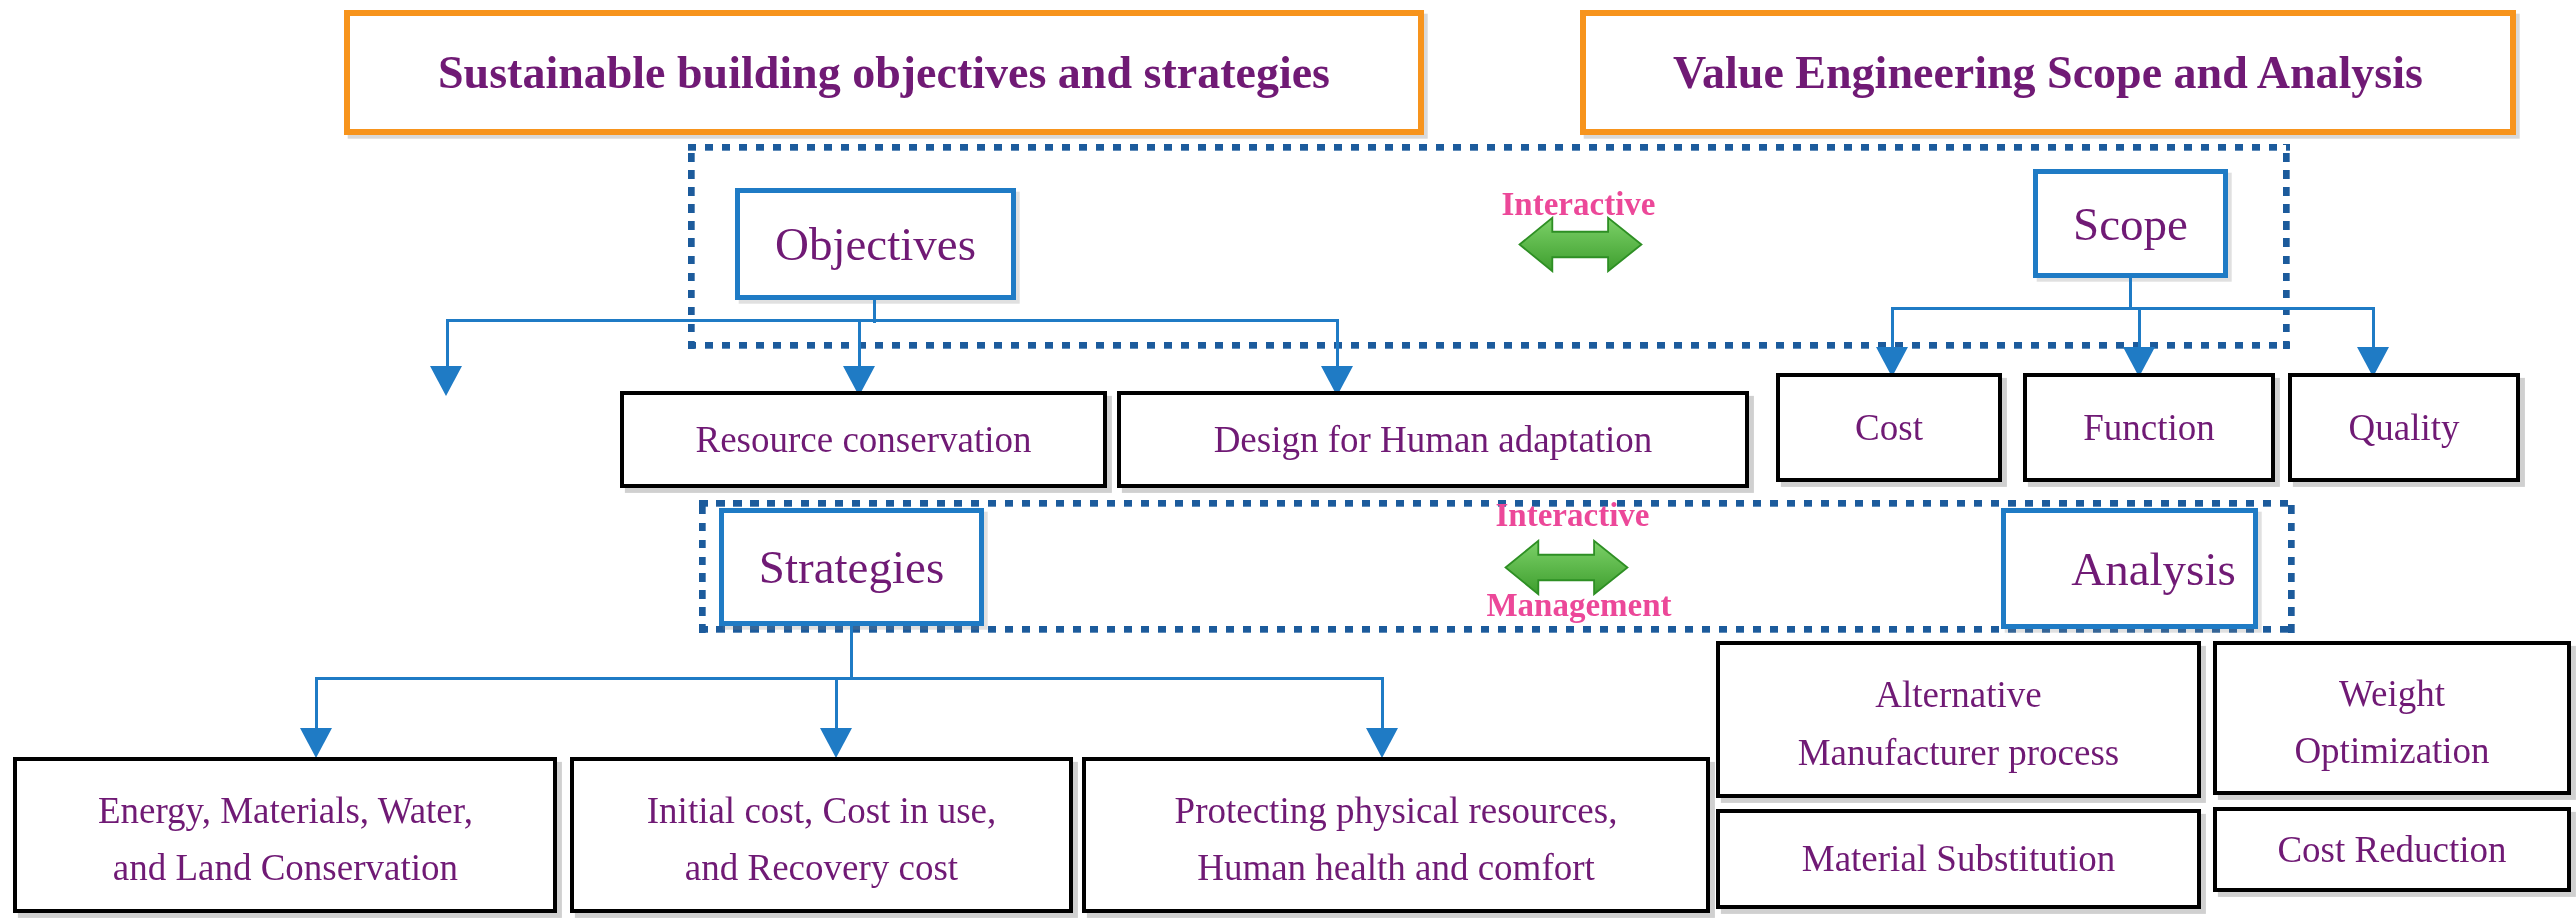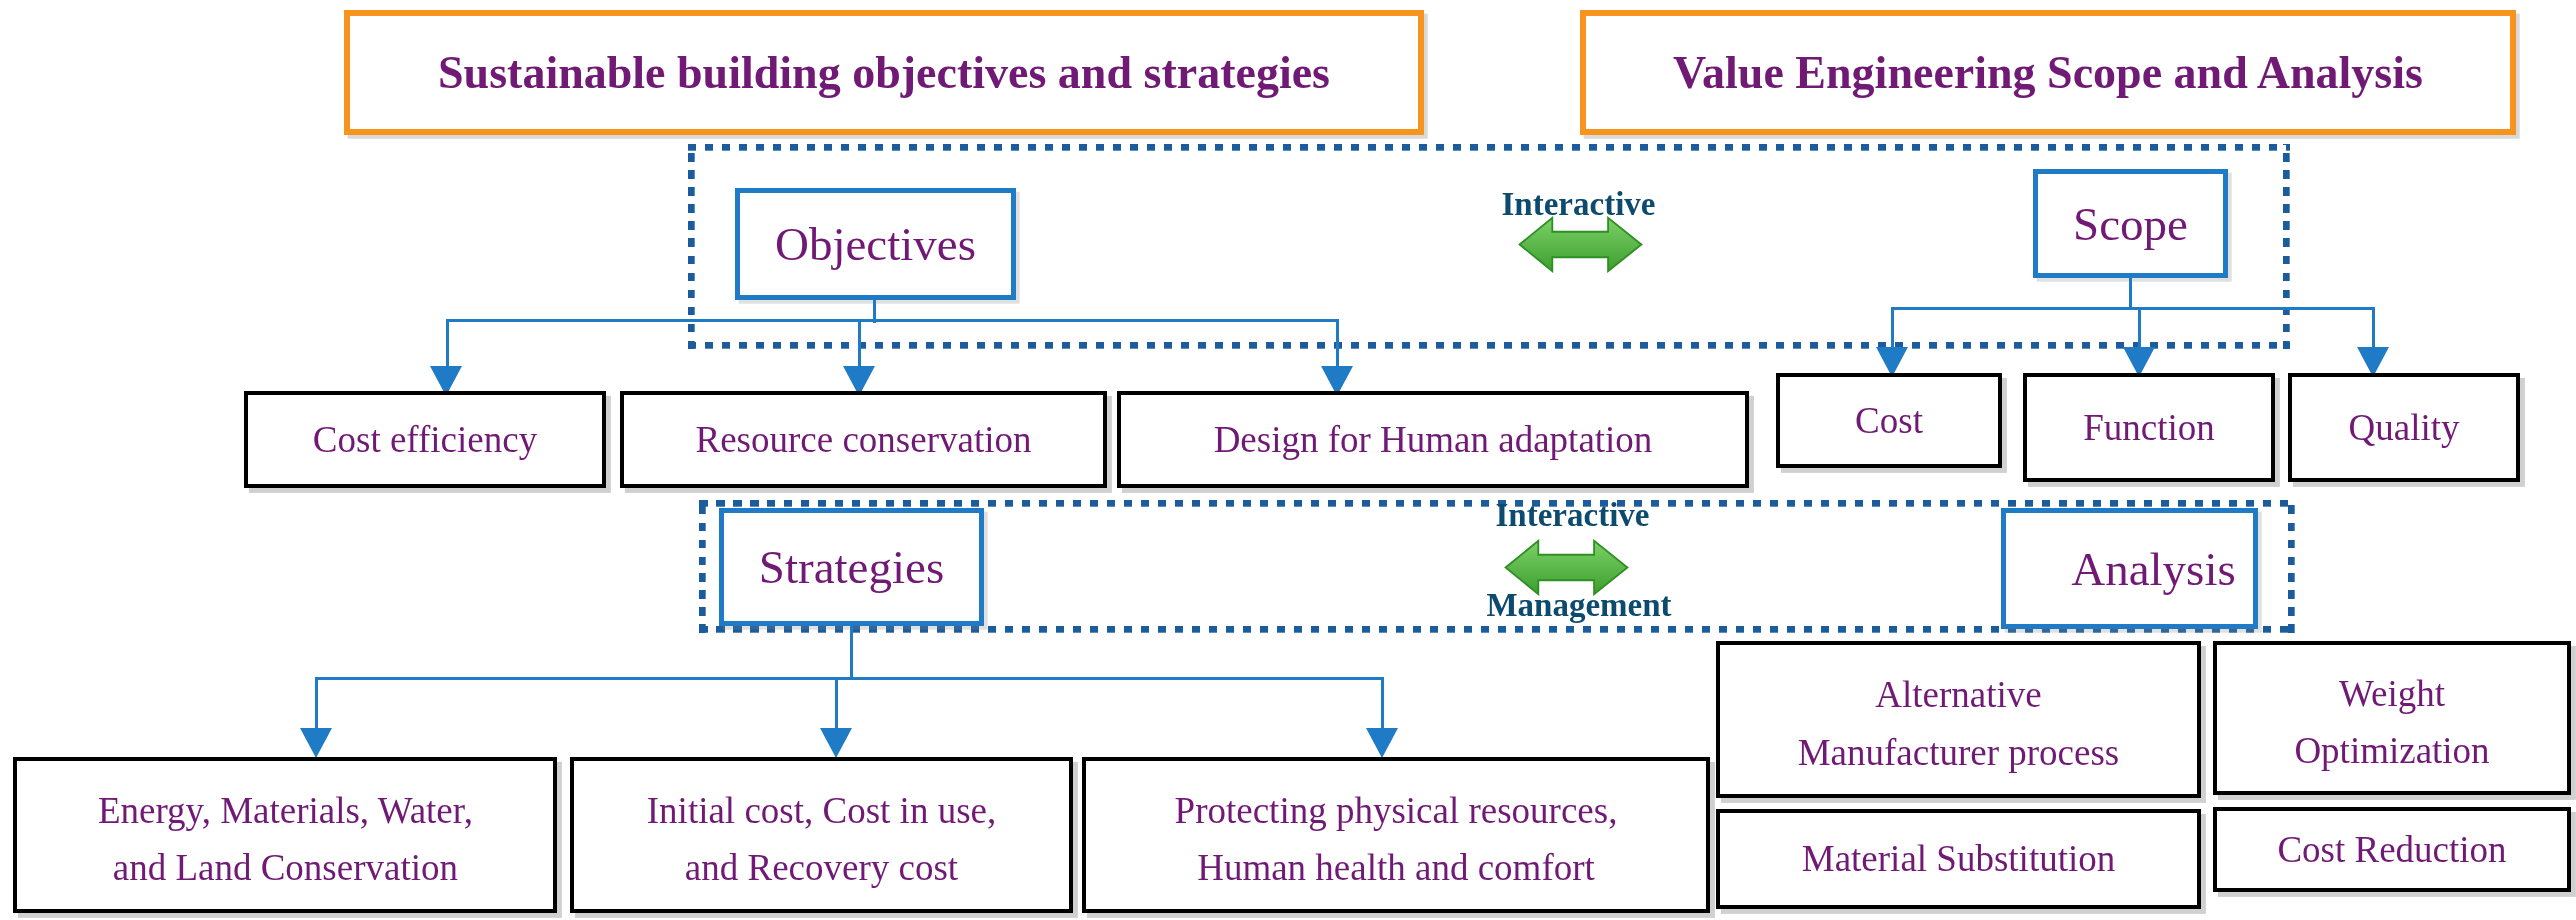--- a/index.html
+++ b/index.html
@@ -52,21 +52,21 @@
   .vline{width:3px;}
   .ah{
     position:absolute;width:0;height:0;
     border-left:16.5px solid transparent;
     border-right:16.5px solid transparent;
     border-top:30.5px solid #1F7BC5;
   }
   
   .conn-label{
     position:absolute;display:flex;align-items:center;justify-content:center;
-    font-size:33px;font-weight:bold;color:#0c4a6e;text-align:center;
+    font-size:33px;font-weight:bold;color:#ec4899;text-align:center;
   }
   .green-arrow{position:absolute;}
 </style>
 </head>
 <body>
 
 <div id="canvas">
 
   <div class="box title-box" style="left:344px;top:10.4px;width:1080px;height:125px;">
     <span>Sustainable building objectives and strategies</span>
@@ -134,31 +134,28 @@
 
   <div class="vline" style="left:850px;top:625px;height:55px;"></div>
   <div class="hline" style="left:315px;top:677px;width:1069px;"></div>
   <div class="vline" style="left:315px;top:677px;height:52px;"></div>
   <div class="ah" style="left:300px;top:728px;"></div>
   <div class="vline" style="left:835px;top:677px;height:52px;"></div>
   <div class="ah" style="left:820px;top:728px;"></div>
   <div class="vline" style="left:1381px;top:677px;height:52px;"></div>
   <div class="ah" style="left:1366px;top:728px;"></div>
 
-  <div class="box black-box" style="left:244px;top:391px;width:362px;height:97px;">
-    <span>Cost efficiency</span>
-  </div>
   <div class="box black-box" style="left:620px;top:391px;width:487px;height:97px;">
     <span>Resource conservation</span>
   </div>
   <div class="box black-box" style="left:1117px;top:391px;width:632px;height:97px;">
     <span>Design for Human adaptation</span>
   </div>
 
-  <div class="box black-box" style="left:1776px;top:373px;width:226px;height:95px;">
+  <div class="box black-box" style="left:1776px;top:373px;width:226px;height:109px;">
     <span>Cost</span>
   </div>
   <div class="box black-box" style="left:2023px;top:373px;width:252px;height:109px;">
     <span>Function</span>
   </div>
   <div class="box black-box" style="left:2288px;top:373px;width:232px;height:109px;">
     <span>Quality</span>
   </div>
 
   <div class="box black-box" style="left:13.4px;top:757px;width:544px;height:156px;">

